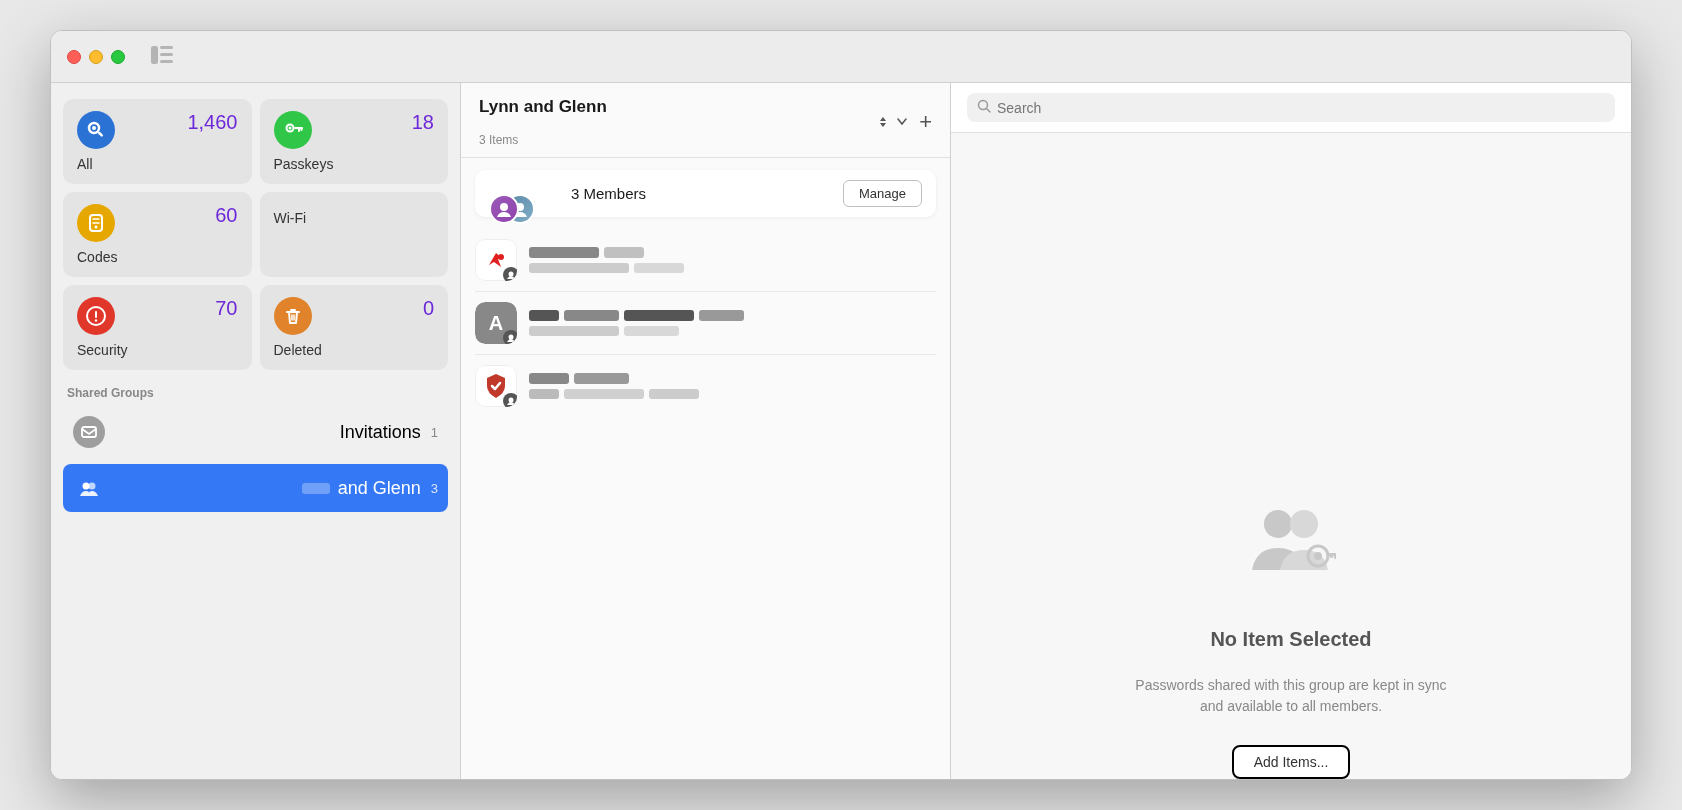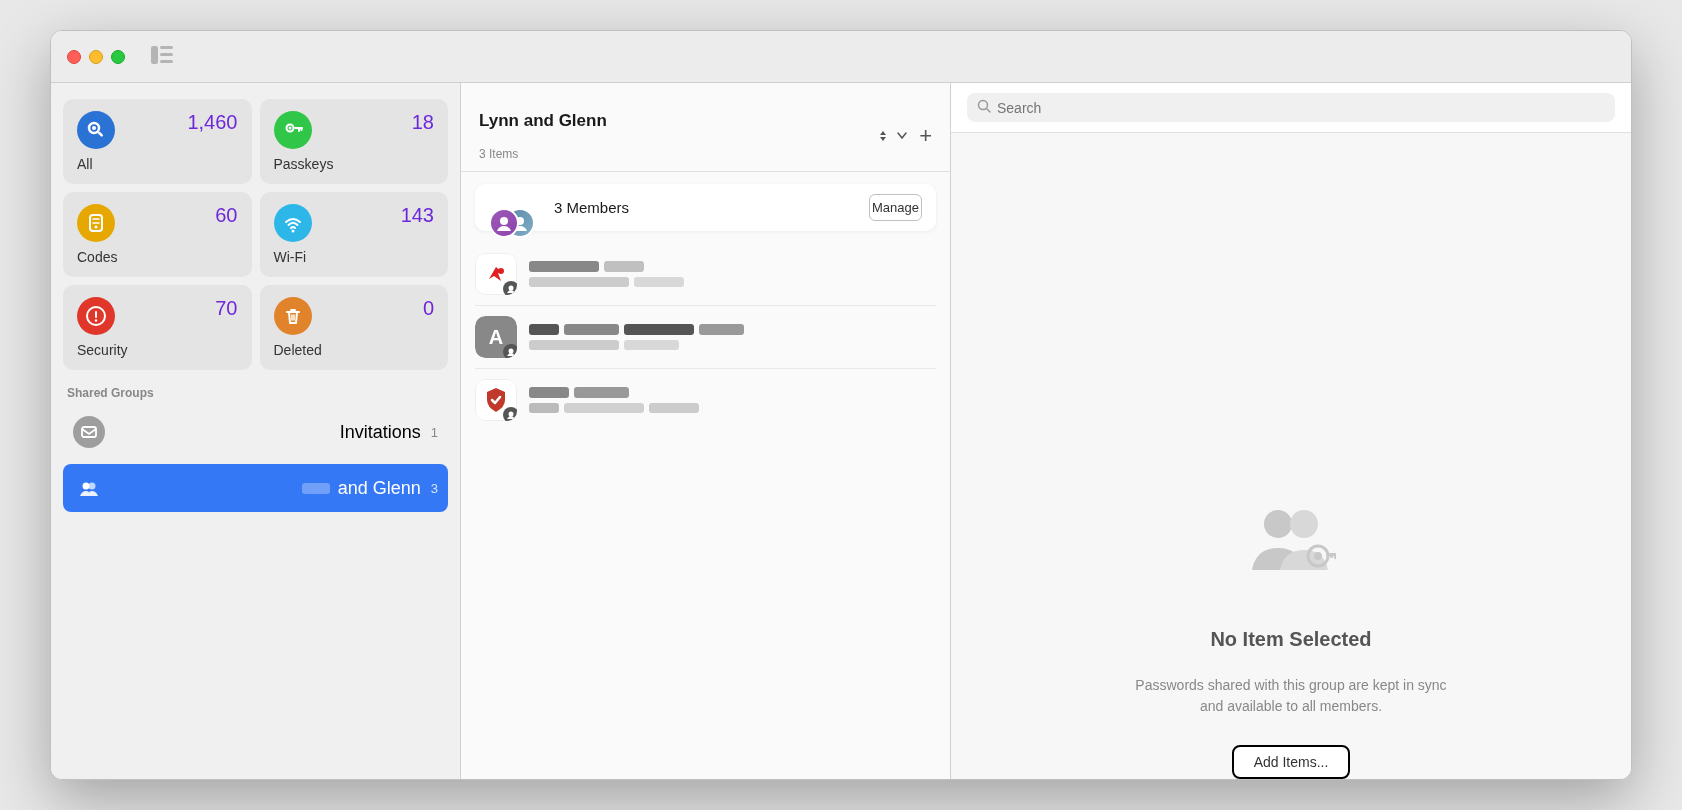--- a/index.html
+++ b/index.html
@@ -156,21 +156,21 @@
     
     .middle-panel {
       width: 490px;
       flex-shrink: 0;
       background: #fafafa;
       border-right: 1px solid #d0d0d0;
       display: flex;
       flex-direction: column;
     }
     .middle-header {
-      padding: 28px 18px 10px;
+      padding: 14px 18px 10px;
       border-bottom: 1px solid #e0e0e0;
       display: flex;
       align-items: center;
       justify-content: space-between;
     }
     .middle-title {
       font-size: 17px;
       font-weight: 700;
       color: #1a1a1a;
     }
@@ -202,21 +202,21 @@
       border: none;
       line-height: 1;
     }
     .members-row {
       margin: 12px 14px;
       background: white;
       border-radius: 10px;
       padding: 10px 14px;
       display: flex;
       align-items: center;
-      gap: 9px;
+      gap: 26px;
       box-shadow: 0 1px 4px rgba(0,0,0,0.06);
     }
     .member-avatars {
       display: flex;
       position: relative;
       width: 56px;
     }
     .avatar-img {
       width: 30px;
       height: 30px;
@@ -232,21 +232,21 @@
     .avatar-img:nth-child(1) { left: 0; z-index: 3; background: #9b7bb5; }
     .avatar-img:nth-child(2) { left: 16px; z-index: 2; background: #7a9ecc; }
     .members-text {
       flex: 1;
       font-size: 15px;
       font-weight: 500;
       color: #1a1a1a;
     }
     .manage-btn {
       font-size: 13px;
-      padding: 5px 2px;
+      padding: 5px 15px;
       border: 1px solid #c0c0c0;
       border-radius: 6px;
       background: white;
       cursor: pointer;
       color: #333;
     }
     .password-list {
       flex: 1;
       overflow-y: auto;
       padding: 0 14px;
@@ -444,31 +444,20 @@
                 <path d="M8 11 L14 11" stroke="white" stroke-width="1.5" stroke-linecap="round"></path>
                 <circle cx="11" cy="15" r="1.5" fill="white"></circle>
               </svg>
             </div>
             <span class="card-count">60</span>
           </div>
           <div class="card-label">Codes</div>
         </div>
 
         <div class="category-card">
-          <div class="card-top">
-            <div class="card-icon icon-cyan">
-              <svg width="22" height="22" viewBox="0 0 22 22" fill="none" xmlns="http://www.w3.org/2000/svg">
-                <path d="M4 10 Q11 4 18 10" stroke="white" stroke-width="2" stroke-linecap="round" fill="none"></path>
-                <path d="M6.5 13 Q11 8.5 15.5 13" stroke="white" stroke-width="2" stroke-linecap="round" fill="none"></path>
-                <path d="M9 16 Q11 14 13 16" stroke="white" stroke-width="2" stroke-linecap="round" fill="none"></path>
-                <circle cx="11" cy="19" r="1.5" fill="white"></circle>
-              </svg>
-            </div>
-            <span class="card-count">143</span>
-          </div>
           <div class="card-label">Wi-Fi</div>
         </div>
 
         <div class="category-card">
           <div class="card-top">
             <div class="card-icon icon-red">
               <svg width="22" height="22" viewBox="0 0 22 22" fill="white" xmlns="http://www.w3.org/2000/svg">
                 <circle cx="11" cy="11" r="9" fill="none" stroke="white" stroke-width="2"></circle>
                 <rect x="10" y="6" width="2" height="7" rx="1" fill="white"></rect>
                 <circle cx="11" cy="15.5" r="1.2" fill="white"></circle>

